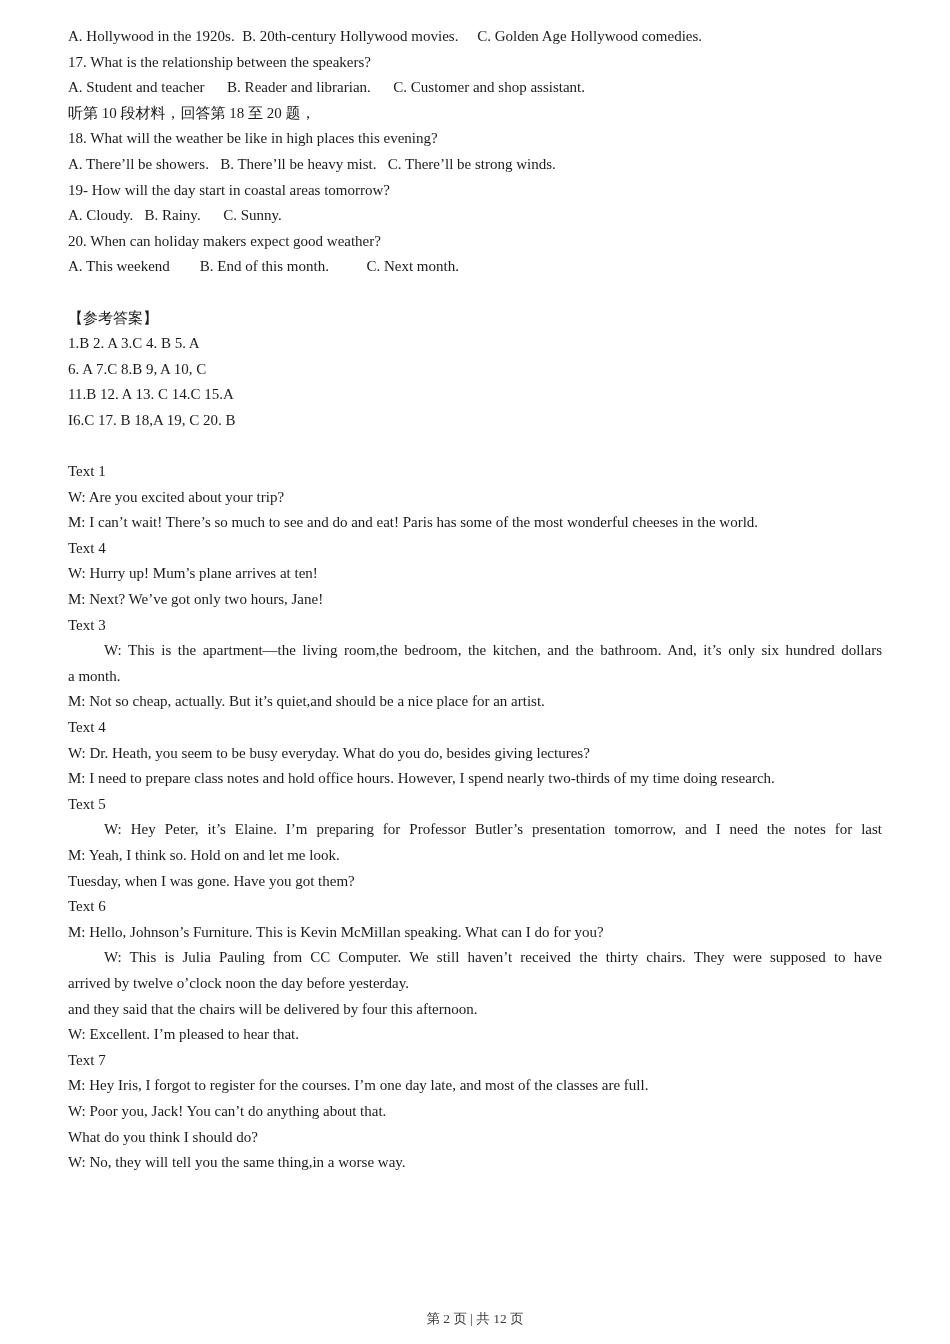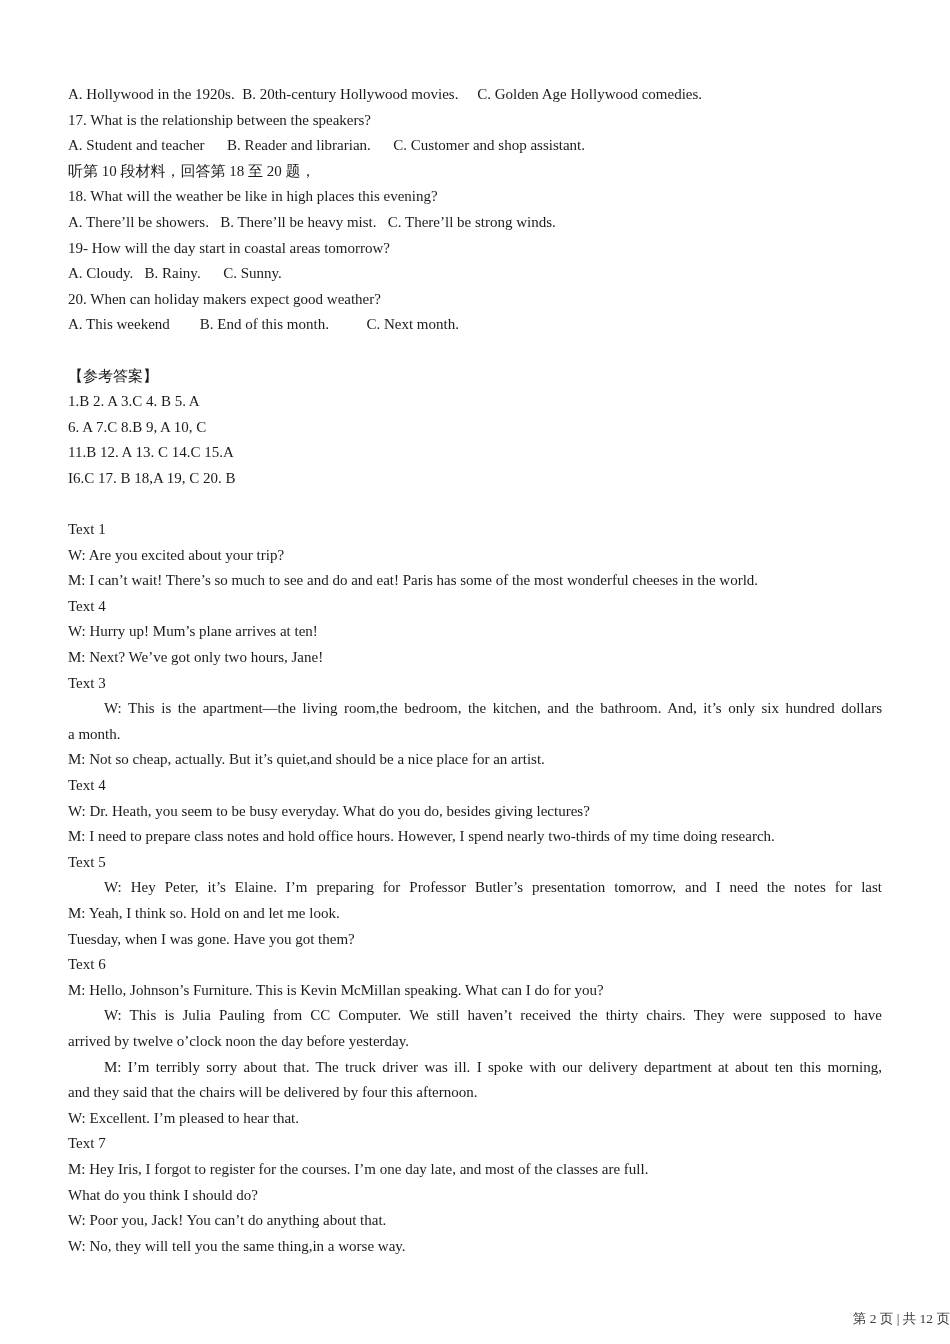--- a/index.html
+++ b/index.html
@@ -6,21 +6,21 @@
     margin: 0;
     padding: 0;
     background: #ffffff;
   }
   .page {
     position: relative;
     width: 950px;
     height: 1344px;
     background: #ffffff;
     box-sizing: border-box;
-    padding: 82px 68px 0 68px;
+    padding: 24px 68px 0 68px;
     font-family: "Liberation Serif", "DejaVu Serif", serif;
     font-size: 15px;
     line-height: 25.6px;
     color: #1b1b1b;
     overflow: hidden;
   }
   .line {
     margin: 0;
     white-space: pre-wrap;
   }
@@ -31,21 +31,21 @@
     margin-left: 36px;
   }
   .spacer {
     height: 25.6px;
   }
   .footer {
     position: absolute;
     left: 0;
     right: 0;
     bottom: 16px;
-    text-align: right;
+    text-align: center;
     font-size: 13.5px;
     line-height: 18px;
     color: #3c3c3c;
     font-family: "Liberation Serif", "DejaVu Serif", serif;
   }
 </style>
 </head>
 <body>
 
 <div class="page">
@@ -90,27 +90,26 @@
     <p class="line">W: Dr. Heath, you seem to be busy everyday. What do you do, besides giving lectures?</p>
     <p class="line">M: I need to prepare class notes and hold office hours. However, I spend nearly two-thirds of my time doing research.</p>
     <p class="line">Text 5</p>
     <p class="line justify">W: Hey Peter, it’s Elaine. I’m preparing for Professor Butler’s presentation tomorrow, and I need the notes for last</p>
     <p class="line">M: Yeah, I think so. Hold on and let me look.</p>
     <p class="line">Tuesday, when I was gone. Have you got them?</p>
     <p class="line">Text 6</p>
     <p class="line">M: Hello, Johnson’s Furniture. This is Kevin McMillan speaking. What can I do for you?</p>
     <p class="line justify">W: This is Julia Pauling from CC Computer. We still haven’t received the thirty chairs. They were supposed to have</p>
     <p class="line">arrived by twelve o’clock noon the day before yesterday.</p>
-    <p class="line justify">M: I’m terribly sorry about that. The truck driver was ill. I spoke with our delivery department at about ten this morning,</p>
     <p class="line">and they said that the chairs will be delivered by four this afternoon.</p>
     <p class="line">W: Excellent. I’m pleased to hear that.</p>
     <p class="line">Text 7</p>
     <p class="line">M: Hey Iris, I forgot to register for the courses. I’m one day late, and most of the classes are full.</p>
+    <p class="line">W: Poor you, Jack! You can’t do anything about that.</p>
     <p class="line">What do you think I should do?</p>
-    <p class="line">W: Poor you, Jack! You can’t do anything about that.</p>
     <p class="line">W: No, they will tell you the same thing,in a worse way.</p>
   </section>
 
   <div class="footer">
     <span>第 2 页 | 共 12 页</span>
   </div>
 
 </div>
 
 </body></html>

